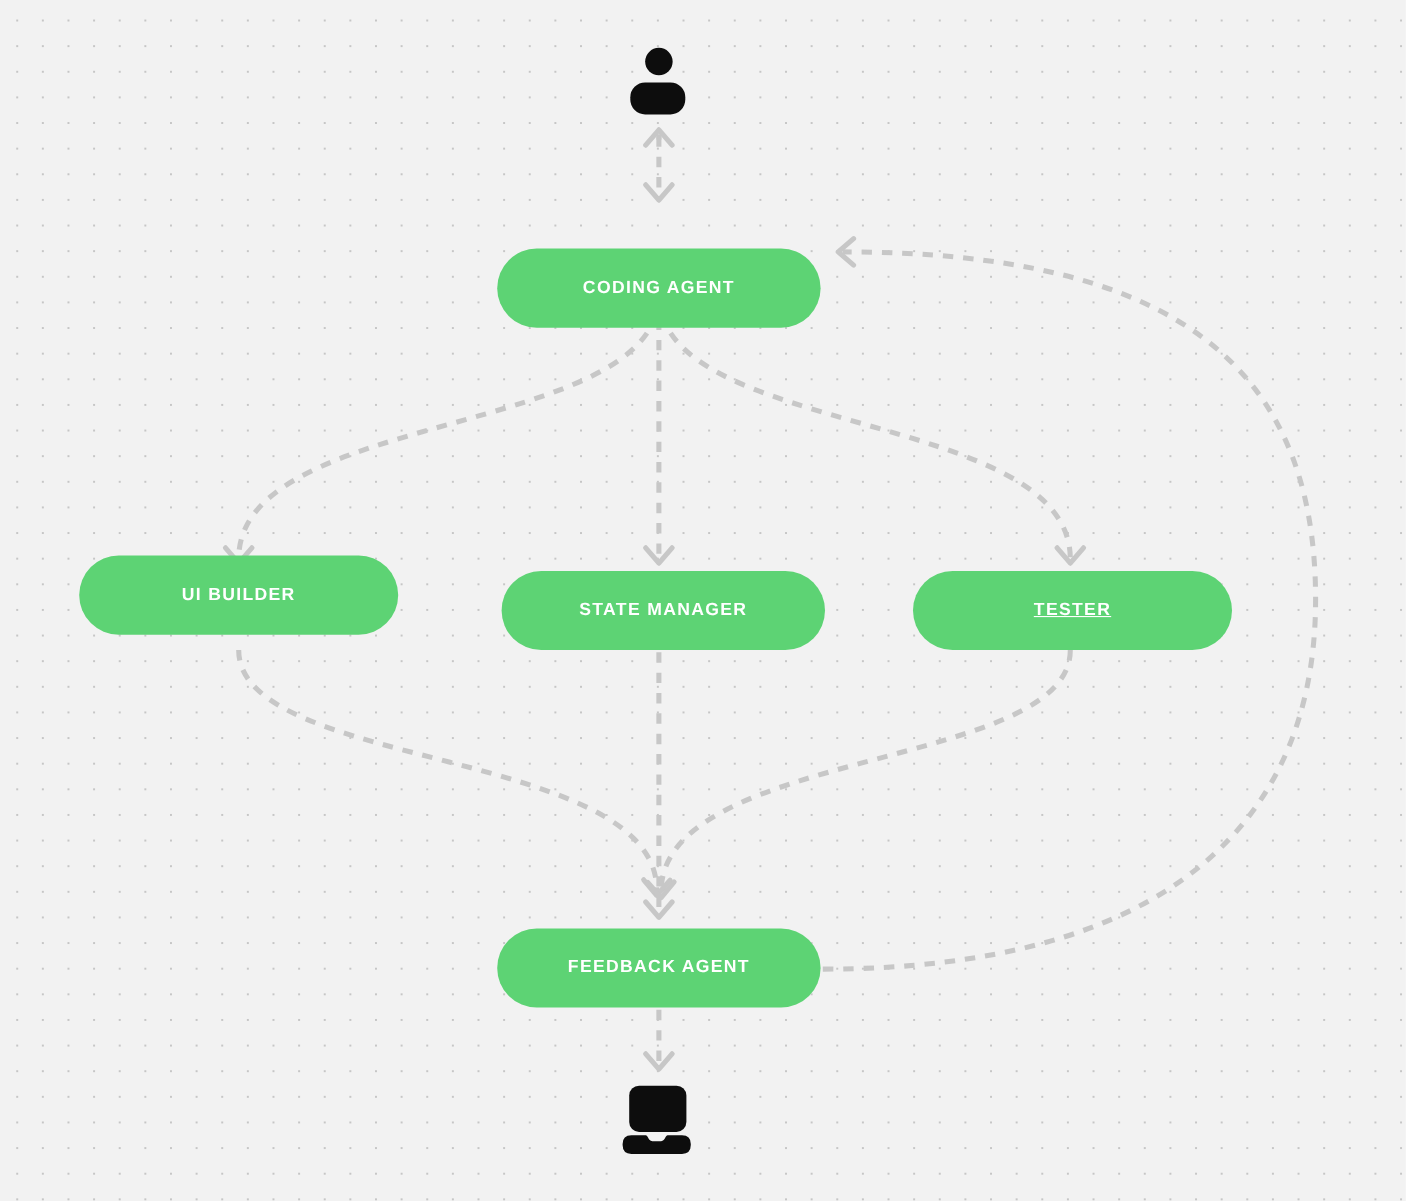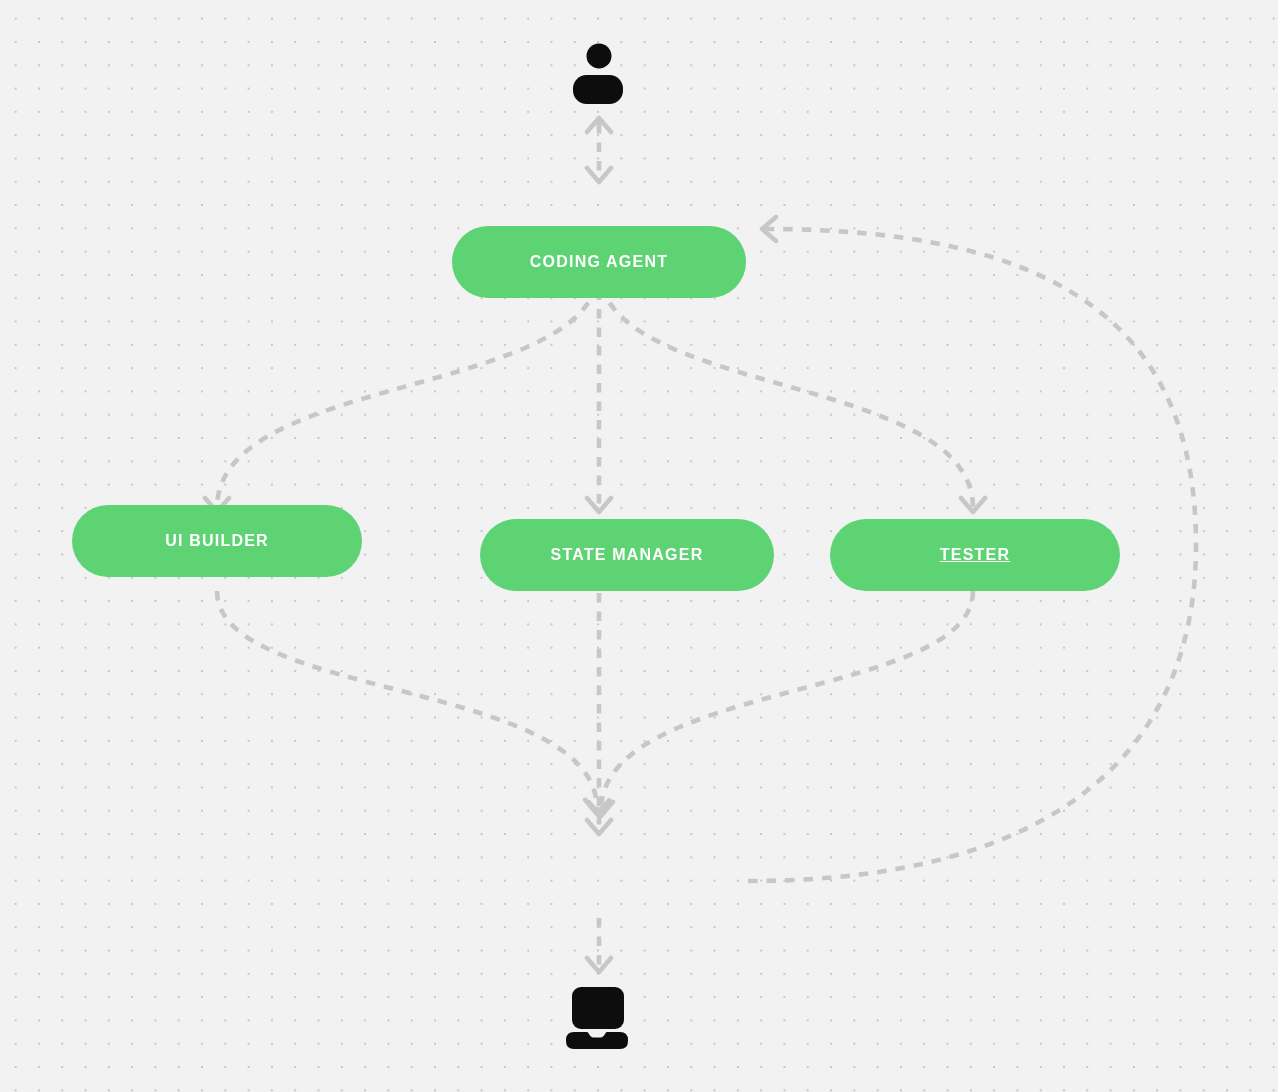--- a/index.html
+++ b/index.html
@@ -43,21 +43,21 @@
     justify-content: center;
     font-size: 16px;
     font-weight: 600;
     letter-spacing: 1.2px;
     text-transform: uppercase;
     white-space: nowrap;
     user-select: none;
   }
   .node-coding   { left: 452px; top: 185px; width: 294px; margin-top: 41px; }
   .node-ui      { left: 72px;  top: 505px; width: 290px; text-align: center; }
-  .node-state   { left: 480px; top: 519px; width: 294px; }
+  .node-state   { left: 456px; top: 519px; width: 294px; }
   .node-tester  { left: 830px; top: 519px; width: 290px; text-decoration: underline; }
   .node-feedback{ left: 452px; top: 844px; width: 294px; }
 </style>
 </head>
 <body>
 
 <div class="canvas">
 
   <svg class="edge-layer" viewBox="0 0 1278 1092" aria-hidden="true">
     <defs>
@@ -104,14 +104,17 @@
   </div>
 
   <div class="node node-state">
     <span>STATE MANAGER</span>
   </div>
 
   <div class="node node-tester">
     <span>TESTER</span>
   </div>
 
+  <div class="node node-feedback">
+    <span>FEEDBACK AGENT</span>
+  </div>
 
 </div>
 
 </body></html>

